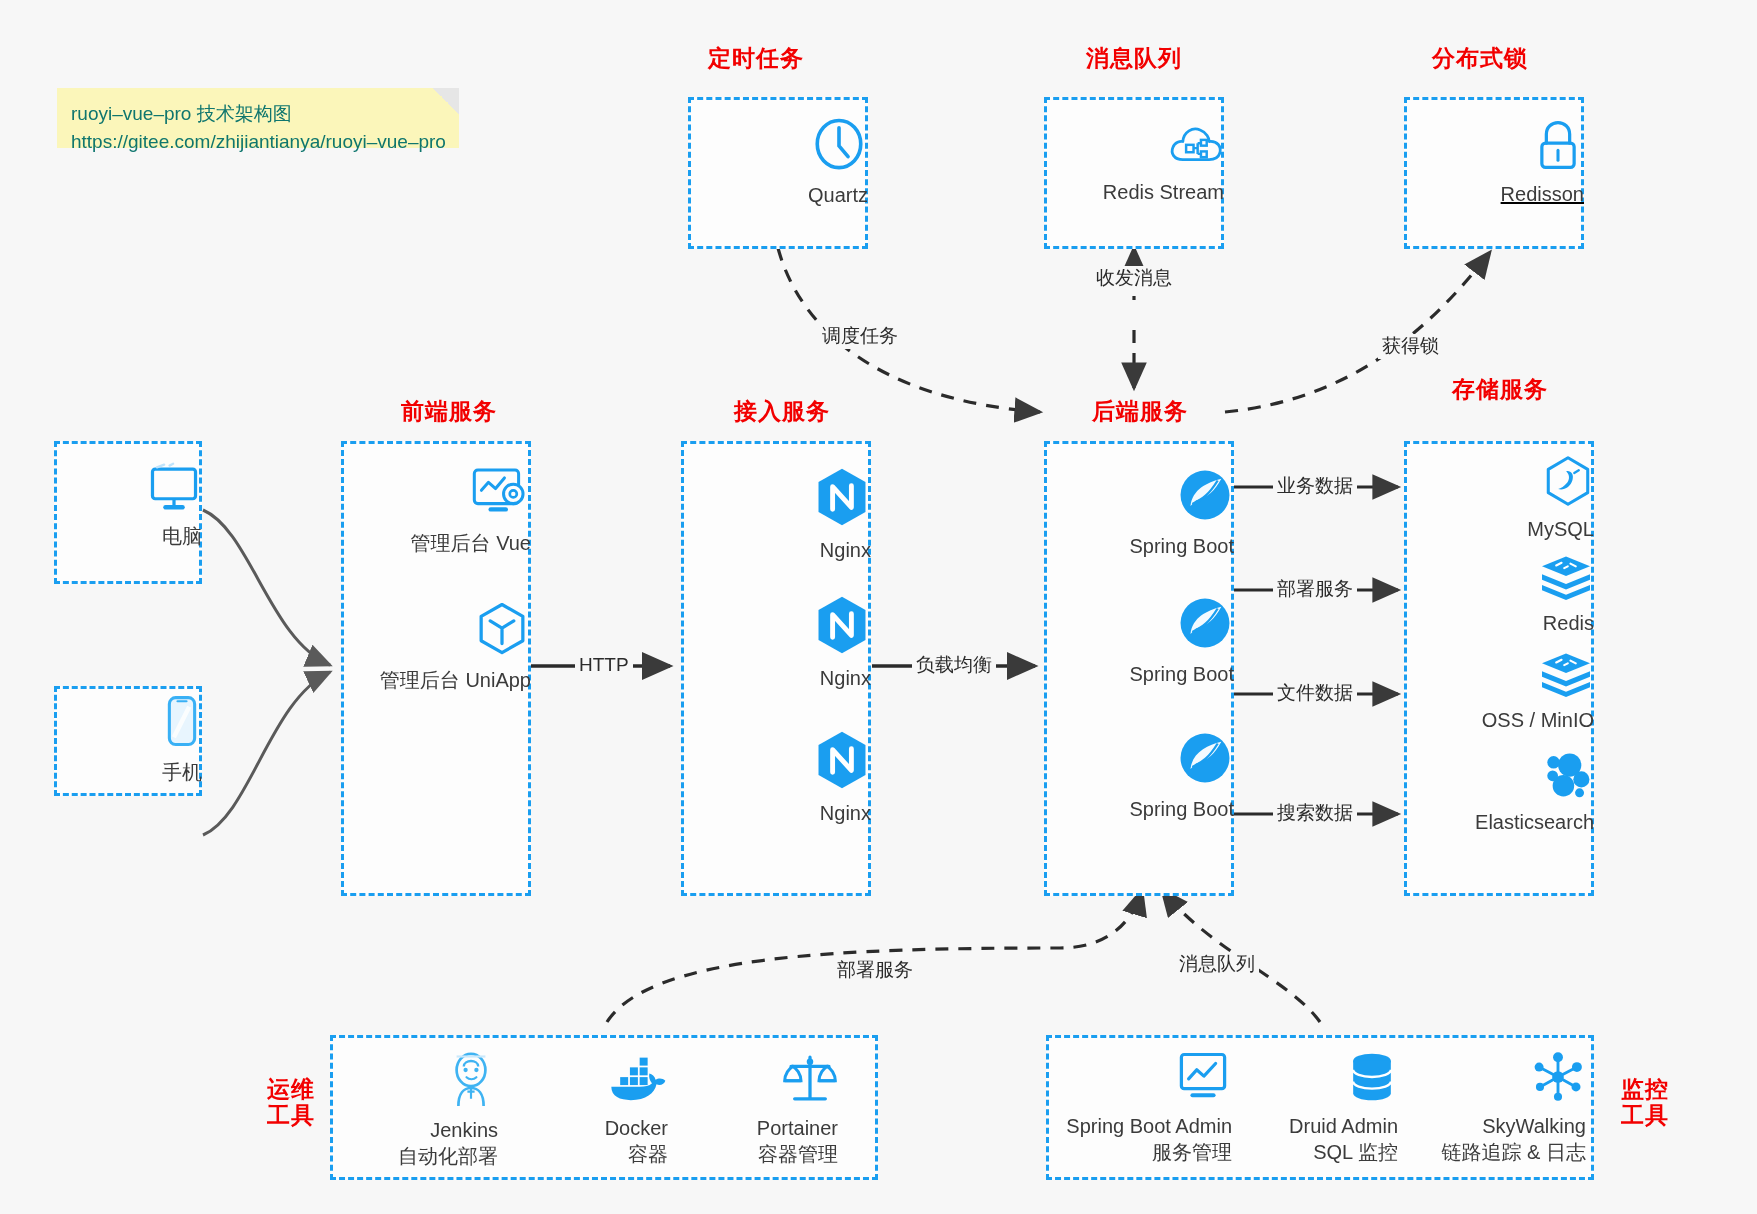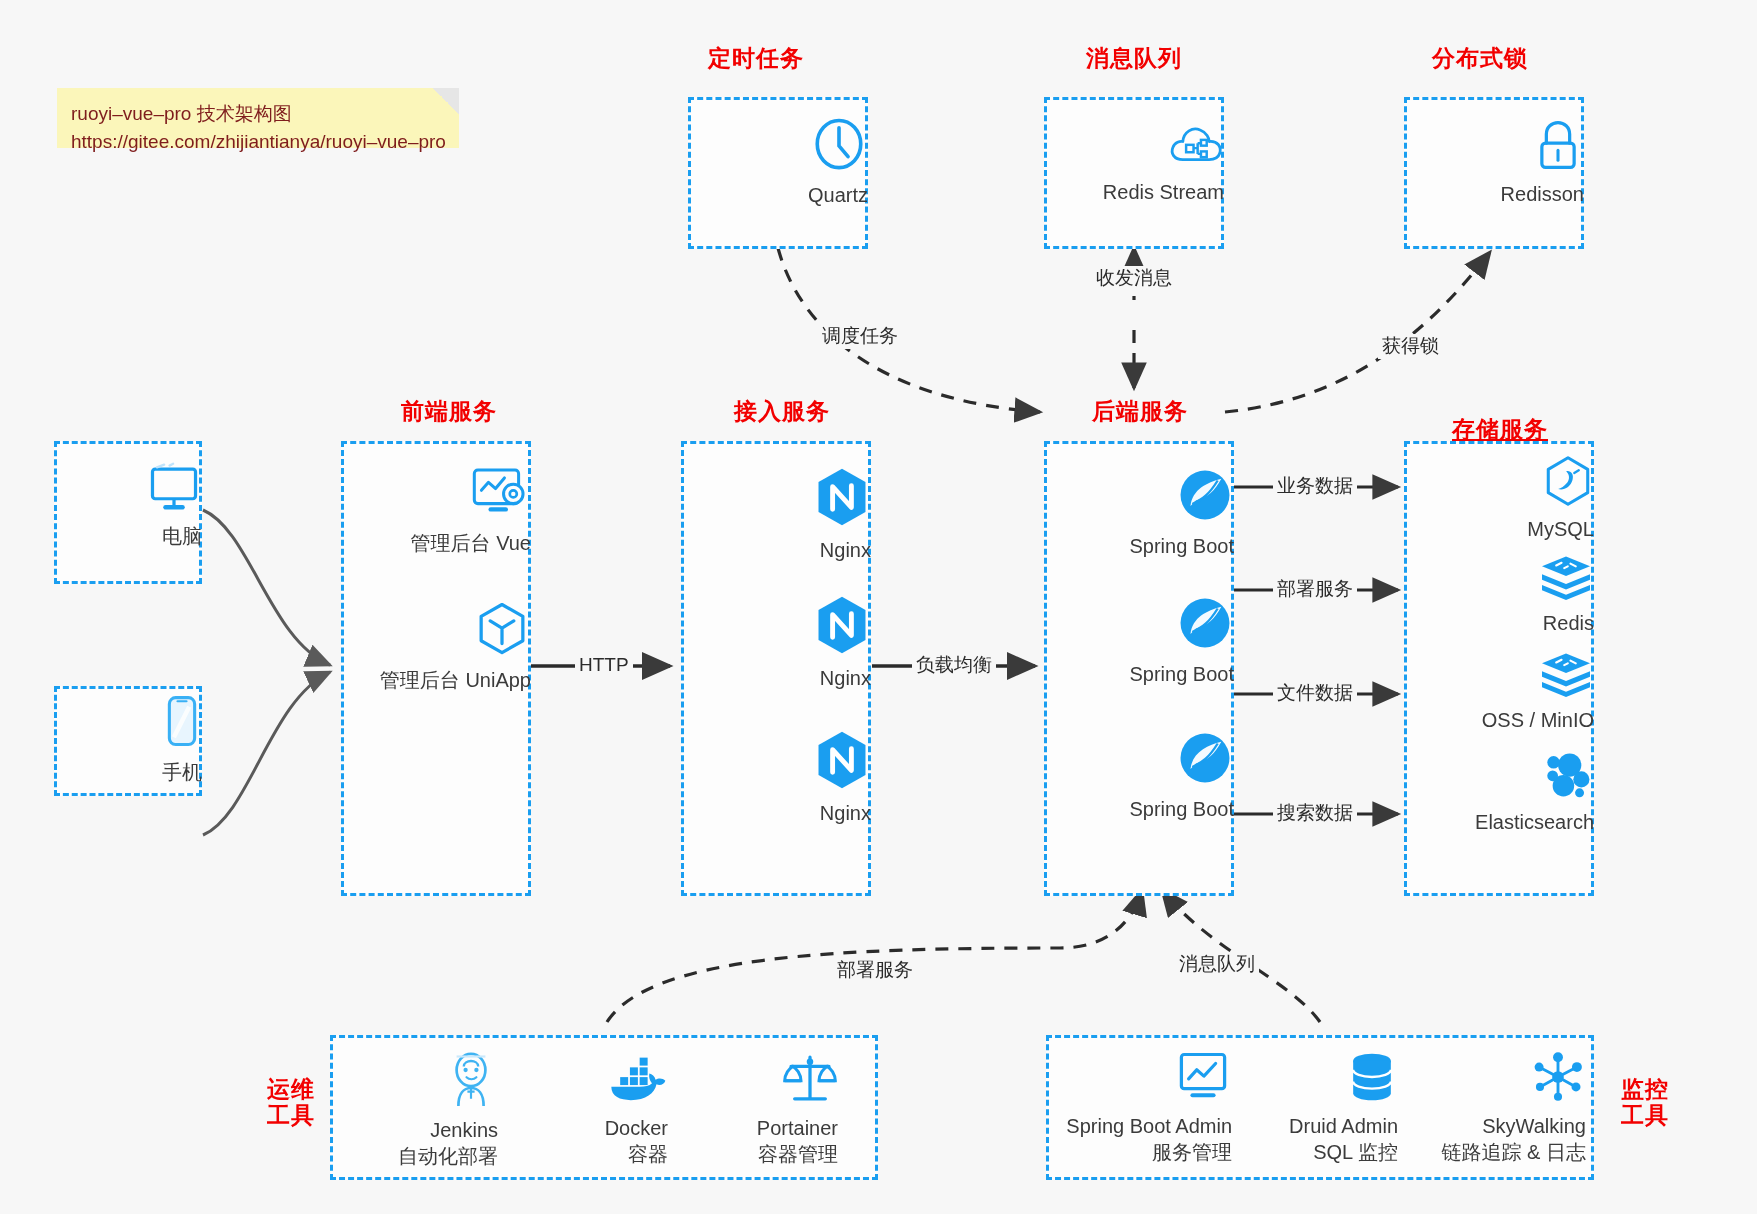--- a/index.html
+++ b/index.html
@@ -51,21 +51,21 @@
     margin-top:6px;
   }
   .lbl.two{line-height:1.3;}
 
   
   #note{
     position:absolute;left:57px;top:88px;width:402px;height:60px;
     background:#fbf6ba;
     padding:12px 14px 10px 14px;
     box-sizing:border-box;
-    font-size:19px;color:#7f1d1d;line-height:1.45;
+    font-size:19px;color:#0f766e;line-height:1.45;
     white-space:nowrap;
   }
   #note .fold{
     position:absolute;right:0;top:0;width:26px;height:26px;
     background:linear-gradient(225deg,#e6e6e6 0 50%,transparent 50% 100%);
   }
 
   
   .elabel{
     position:absolute;
@@ -146,21 +146,21 @@
         <rect x="40" y="24" width="7" height="7" fill="none" stroke="#1a9ef0" stroke-width="3"></rect>
         <rect x="40" y="38" width="7" height="7" fill="none" stroke="#1a9ef0" stroke-width="3"></rect>
         <path d="M31 34 L36 34 M36 28 L36 41 M36 28 L40 28 M36 41 L40 41" stroke="#1a9ef0" stroke-width="3" fill="none"></path>
       </svg>
     </span>
     <span class="lbl">Redis Stream</span>
   </div>
 
   <div class="grp-title" style="left:1400px;top:45px;width:160px;">分布式锁</div>
   <div class="dbox abs" style="left:1404px;top:97px;width:180px;height:152px;"></div>
-  <div class="cell" style="left:1404px;top:118px;width:180px;">
+  <div class="cell" style="left:1404px;top:118px;width:180px;text-decoration:underline;">
     <span class="ico">
       <svg width="52" height="54" viewBox="0 0 58 60">
         <path d="M16 28 L16 18 C16 10 22 5 29 5 C36 5 42 10 42 18 L42 28" fill="none" stroke="#1a9ef0" stroke-width="3.6" stroke-linecap="round"></path>
         <rect x="11" y="28" width="36" height="27" rx="4" fill="none" stroke="#1a9ef0" stroke-width="3.6"></rect>
         <path d="M29 36 L29 47" stroke="#1a9ef0" stroke-width="3.4" stroke-linecap="round"></path>
       </svg>
     </span>
     <span class="lbl">Redisson</span>
   </div>
 
@@ -282,21 +282,21 @@
     <span class="ico">
       <svg width="58" height="58" viewBox="0 0 64 64">
         <circle cx="32" cy="32" r="27" fill="#1a9ef0"></circle>
         <path d="M16 44 C18 26 34 18 50 14 C42 28 36 34 22 38" fill="#ffffff" opacity="0.95"></path>
         <path d="M46 16 C36 32 30 36 18 42" fill="none" stroke="#1a9ef0" stroke-width="2.6"></path>
       </svg>
     </span>
     <span class="lbl">Spring Boot</span>
   </div>
 
-  <div class="grp-title" style="left:1430px;top:416px;width:140px;text-decoration:underline;">存储服务</div>
+  <div class="grp-title" style="left:1430px;top:376px;width:140px;">存储服务</div>
   <div class="dbox abs" style="left:1404px;top:441px;width:190px;height:455px;"></div>
 
   <div class="cell" style="left:1404px;top:455px;width:190px;">
     <span class="ico">
       <svg width="52" height="52" viewBox="0 0 58 58">
         <path d="M29 3 L51 16 L51 42 L29 55 L7 42 L7 16 Z" fill="none" stroke="#1a9ef0" stroke-width="3.4" stroke-linejoin="round"></path>
         <path d="M18 38 C24 40 32 36 34 28 C36 21 32 17 27 18 C31 22 31 27 28 31 C25 35 21 37 18 38 Z" fill="#1a9ef0"></path>
         <path d="M36 20 L41 17" stroke="#1a9ef0" stroke-width="2.6" stroke-linecap="round"></path>
       </svg>
     </span>

